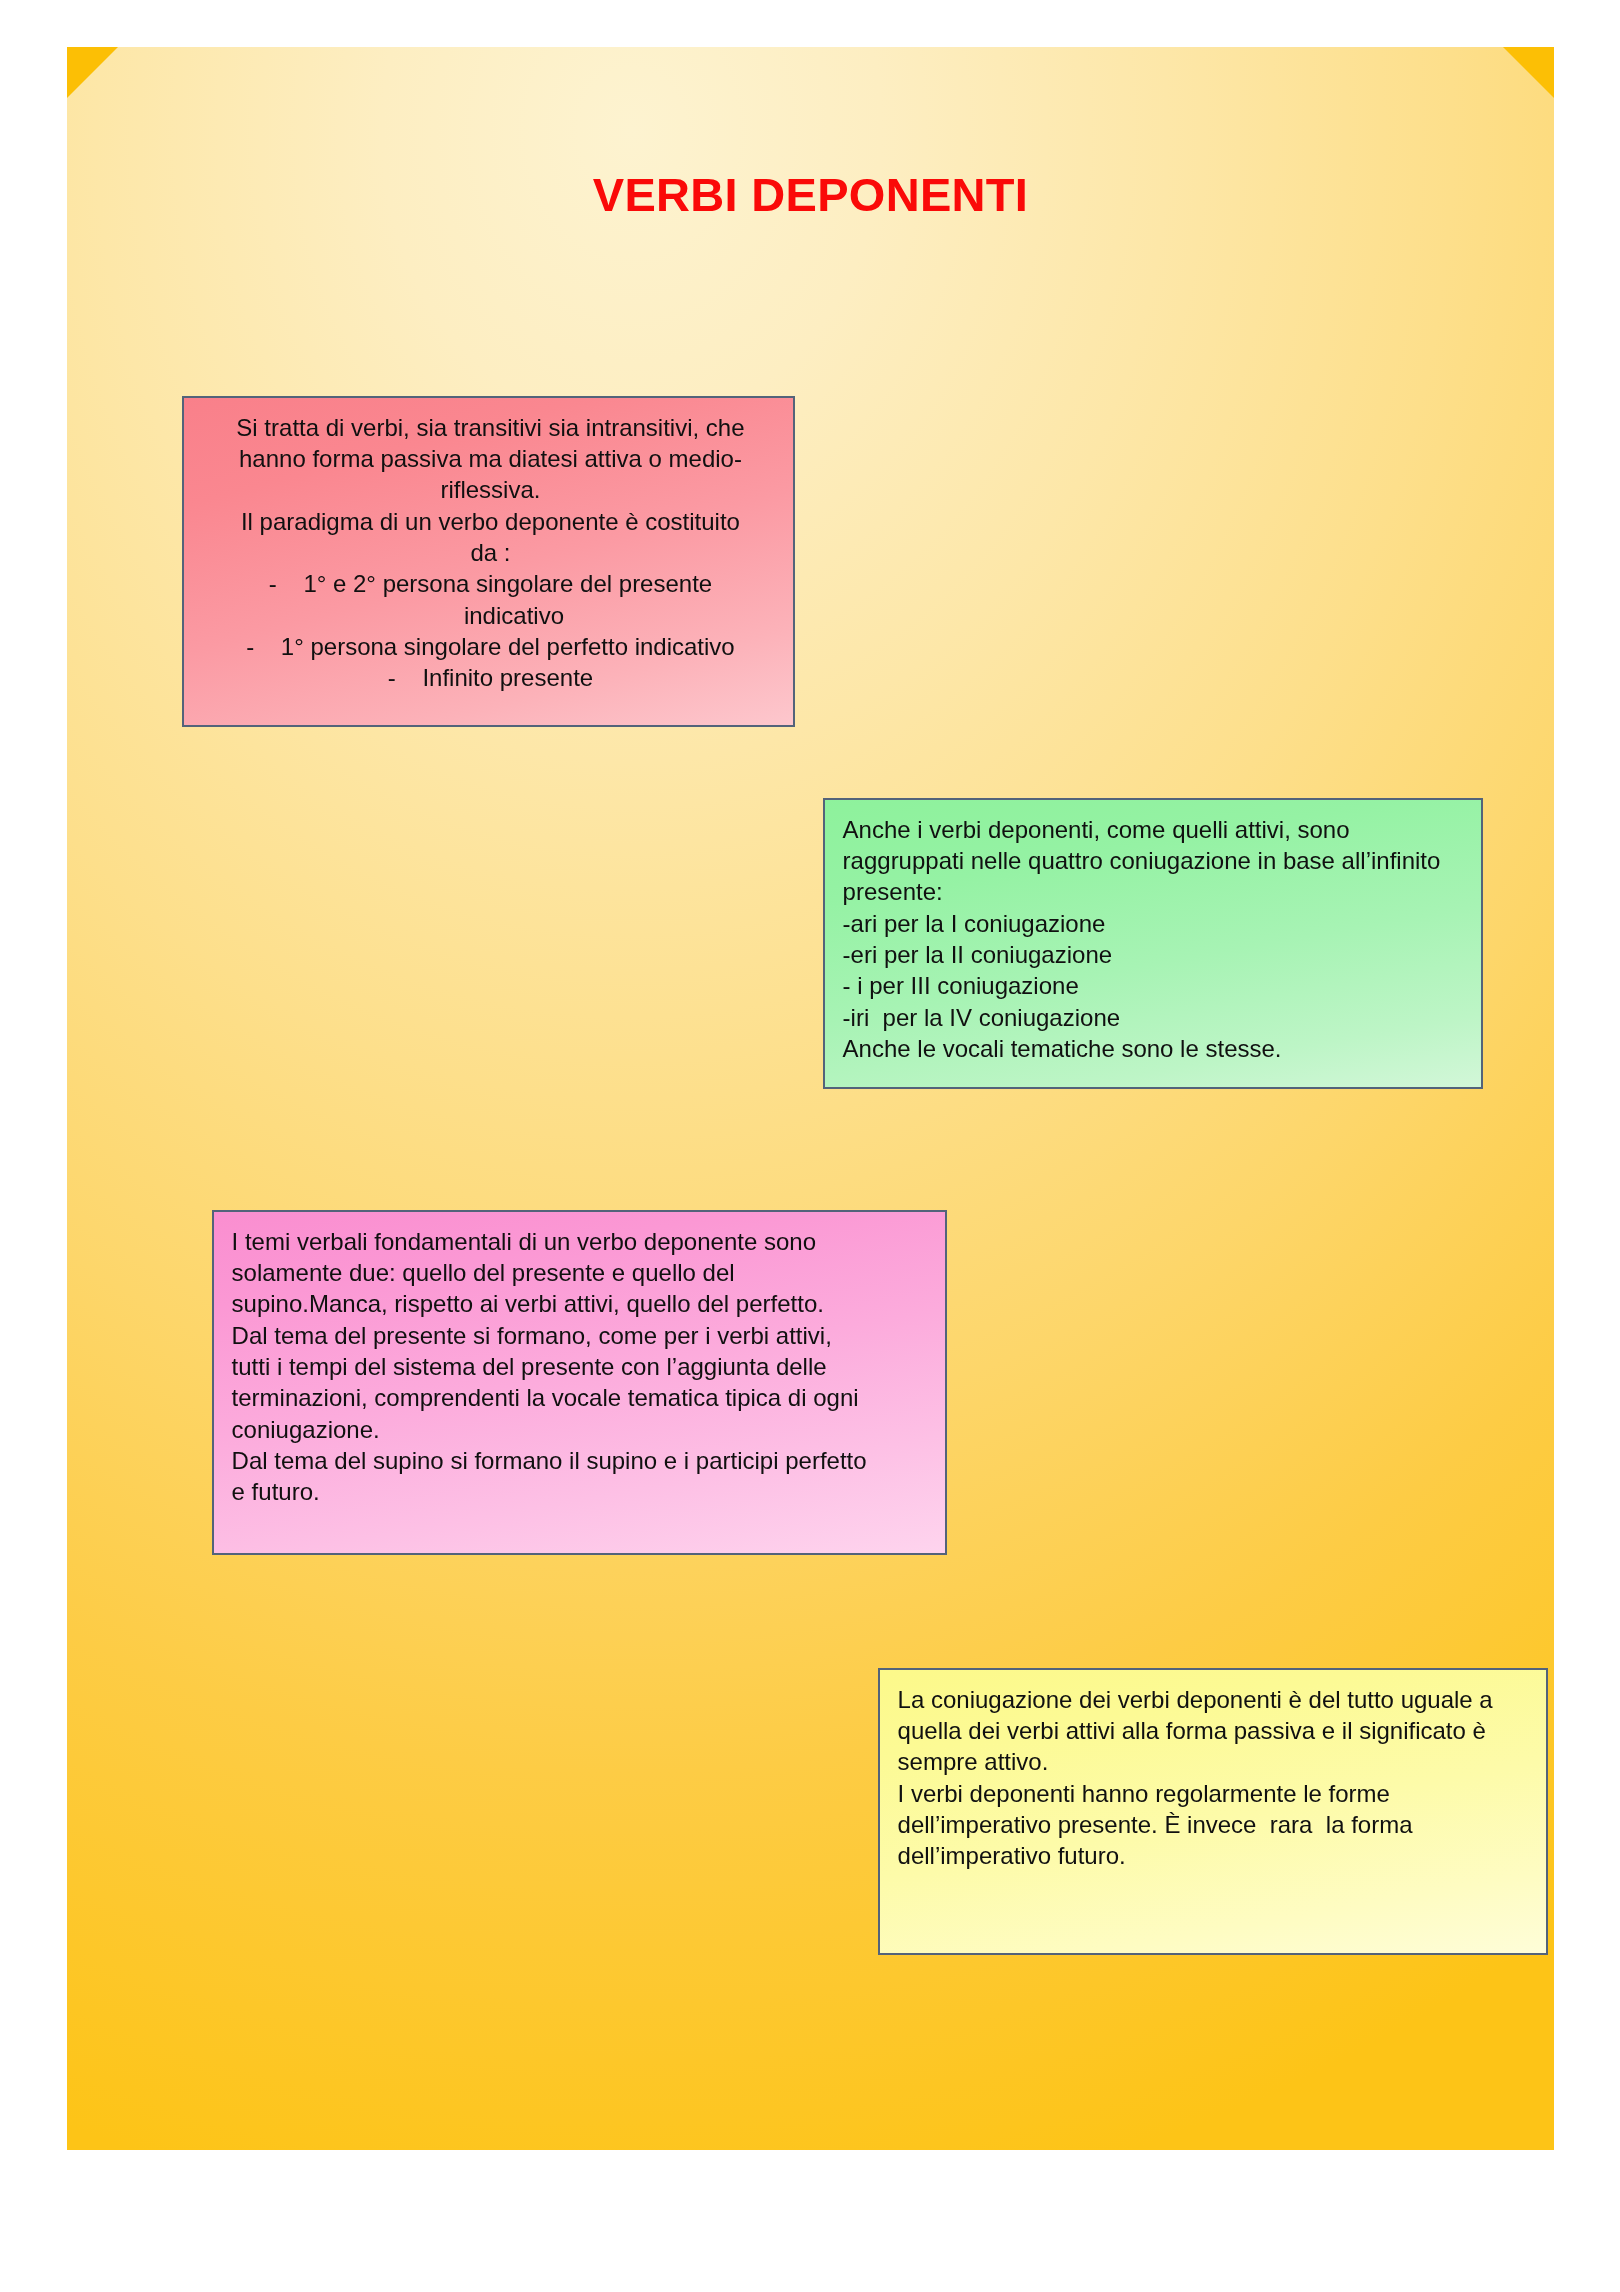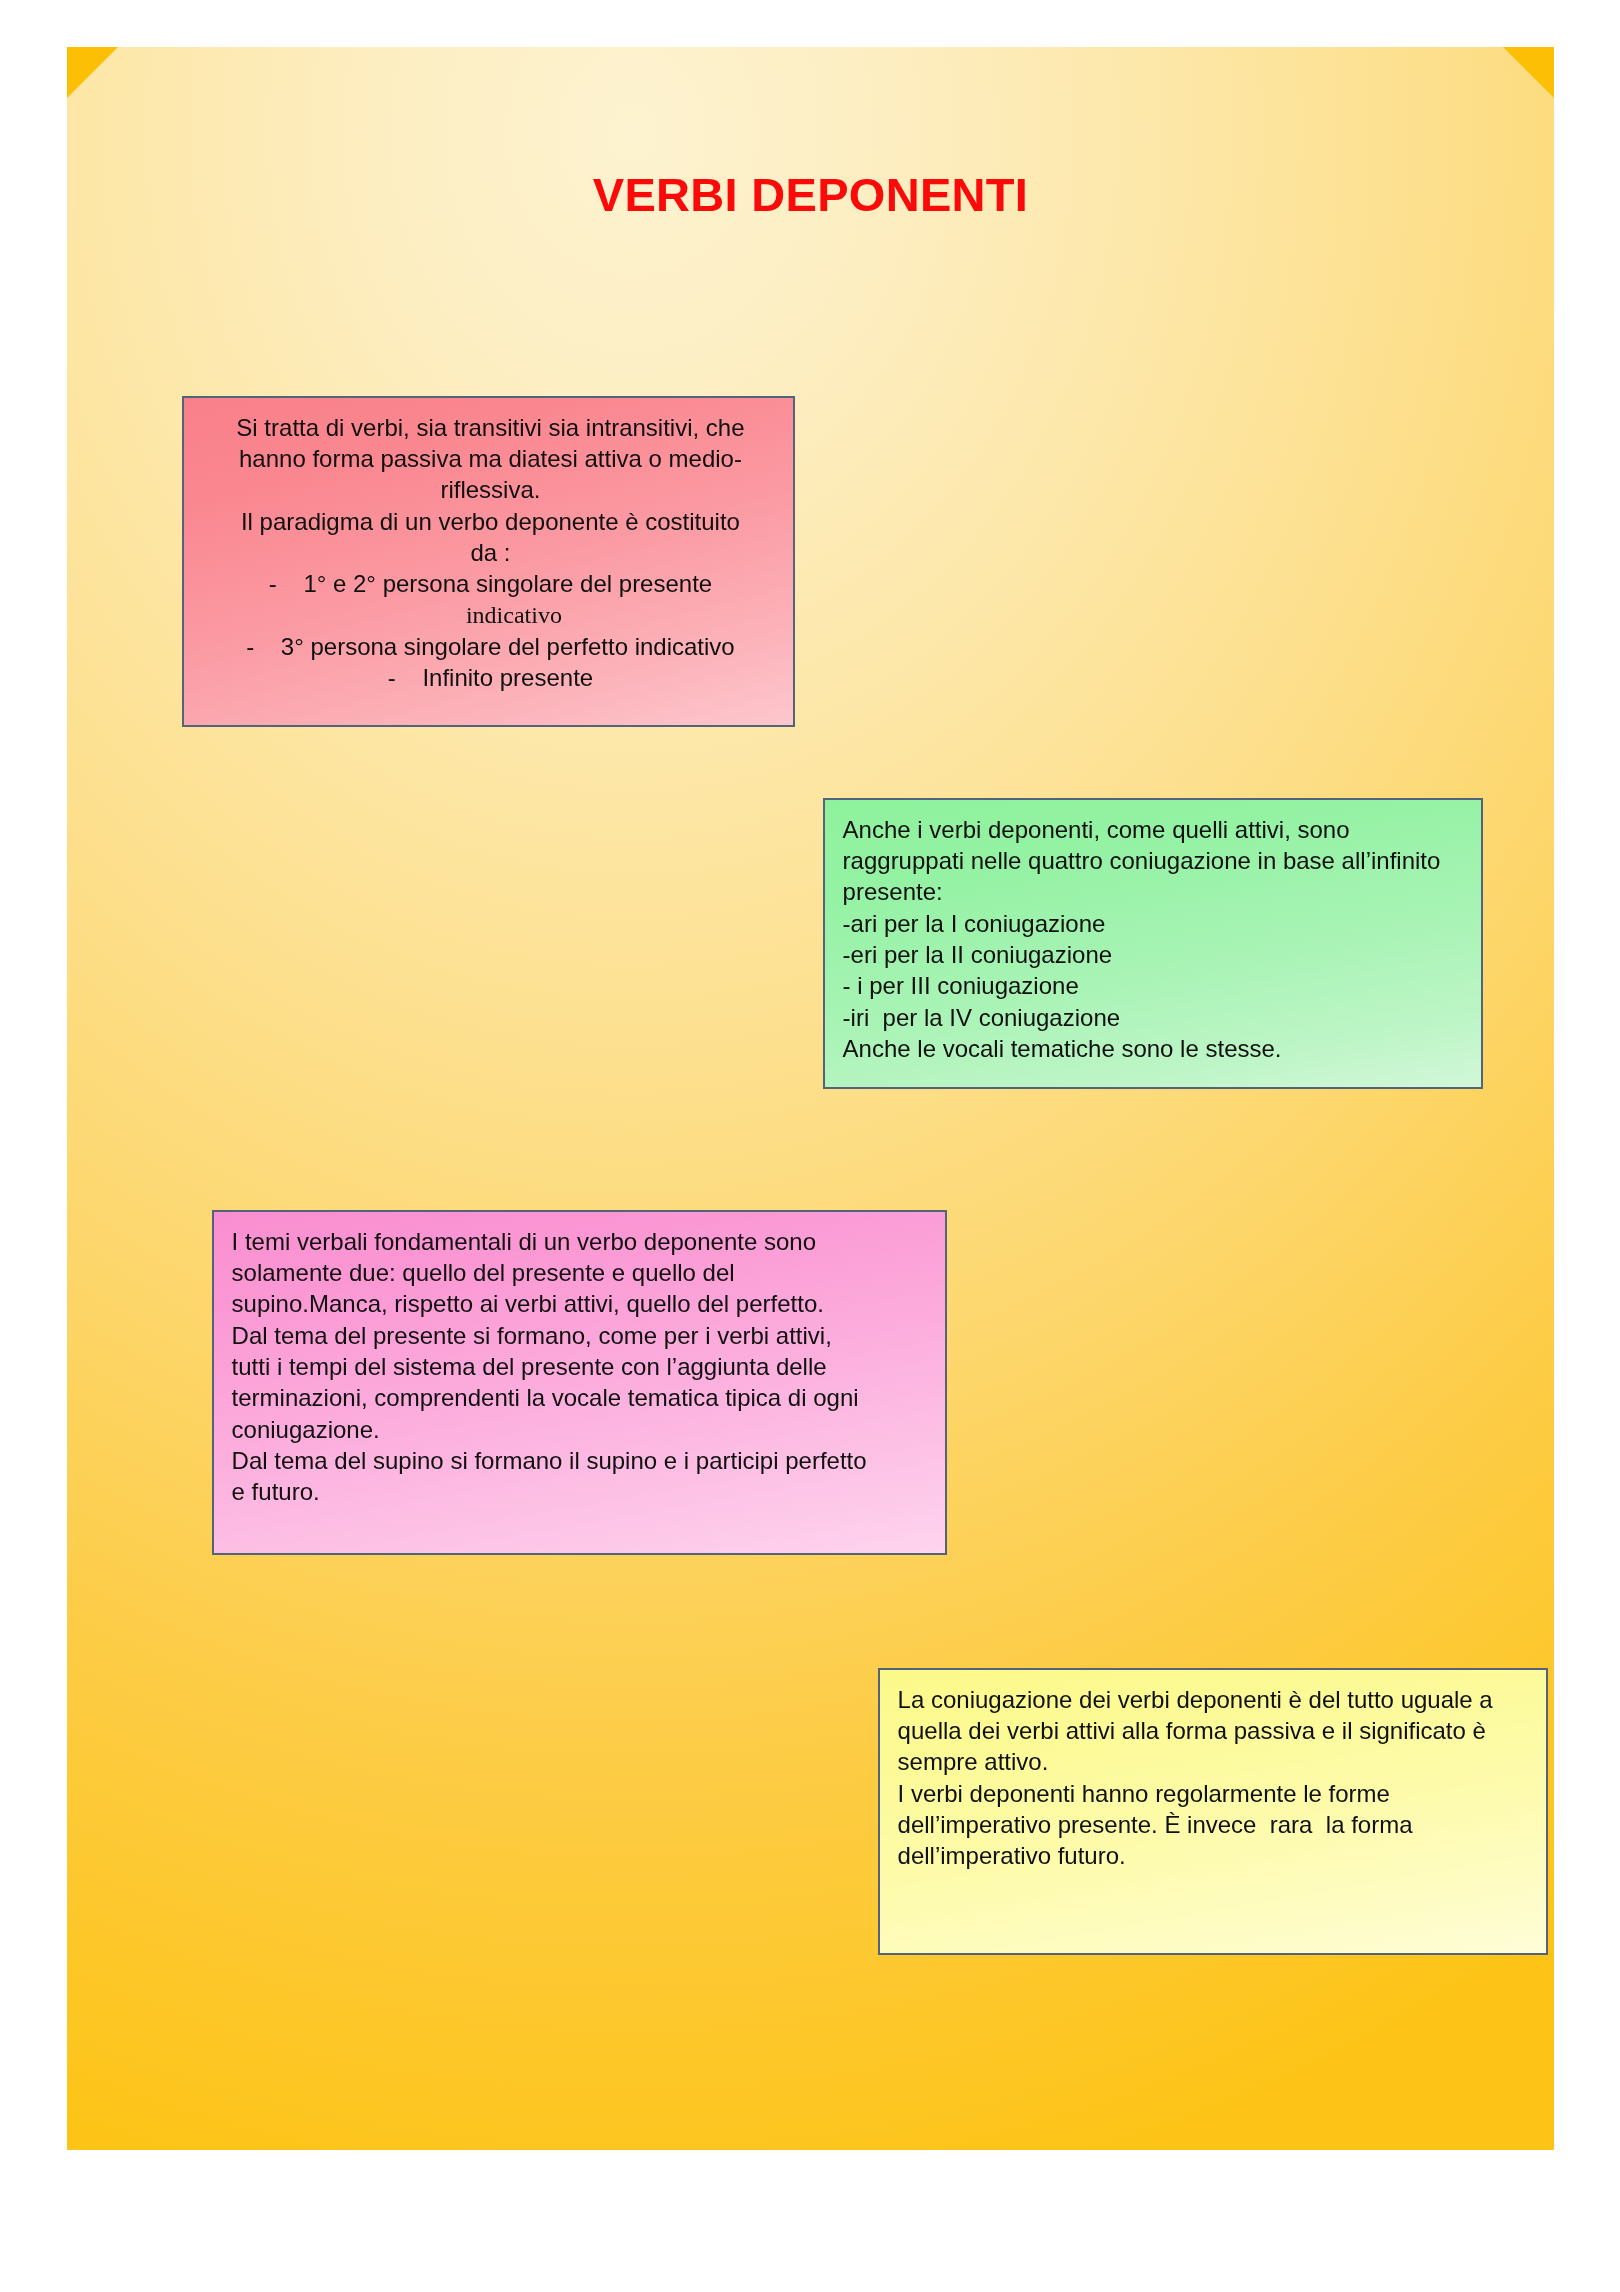--- a/index.html
+++ b/index.html
@@ -97,21 +97,20 @@
     text-align: center;
   }
   #box-definizione .ind {
     display: block;
     padding-left: 47px;
     text-indent: -47px;
   }
   #box-definizione .cont {
     display: block;
     padding-left: 47px;
-    font-family: Liberation Serif, serif;
   }
 
   
   #box-coniugazioni {
     left: 756px;
     top: 751px;
     width: 660px;
     height: 291px;
     background: linear-gradient(170deg, #8ef29c 0%, #95f2a4 25%, #a7f3b4 55%, #bdf5c6 82%, #d2f7d8 100%);
   }
@@ -144,21 +143,21 @@
     <div class="corner left"></div>
     <div class="corner right"></div>
 
     <div id="title">VERBI DEPONENTI</div>
 
     <div class="tbox" id="box-definizione"><span>Si tratta di verbi, sia transitivi sia intransitivi, che</span>
 <span>hanno forma passiva ma diatesi attiva o medio-</span>
 <span>riflessiva.</span>
 <span>Il paradigma di un verbo deponente è costituito</span>
 <span>da :</span>
-<span class="ind">-    1° e 2° persona singolare del presente</span><span class="cont">indicativo</span><span class="ind">-    3° persona singolare del perfetto indicativo</span><span class="ind">-    Infinito presente</span></div>
+<span class="ind">-    1° e 2° persona singolare del presente</span><span class="cont">indicativo</span><span class="ind">-    1° persona singolare del perfetto indicativo</span><span class="ind">-    Infinito presente</span></div>
 
     <div class="tbox" id="box-coniugazioni"><span>Anche i verbi deponenti, come quelli attivi, sono</span>
 <span>raggruppati nelle quattro coniugazione in base all’infinito</span>
 <span>presente:</span>
 <span>-ari per la I coniugazione</span>
 <span>-eri per la II coniugazione</span>
 <span>- i per III coniugazione</span>
 <span>-iri  per la IV coniugazione</span>
 <span>Anche le vocali tematiche sono le stesse.</span></div>
 

